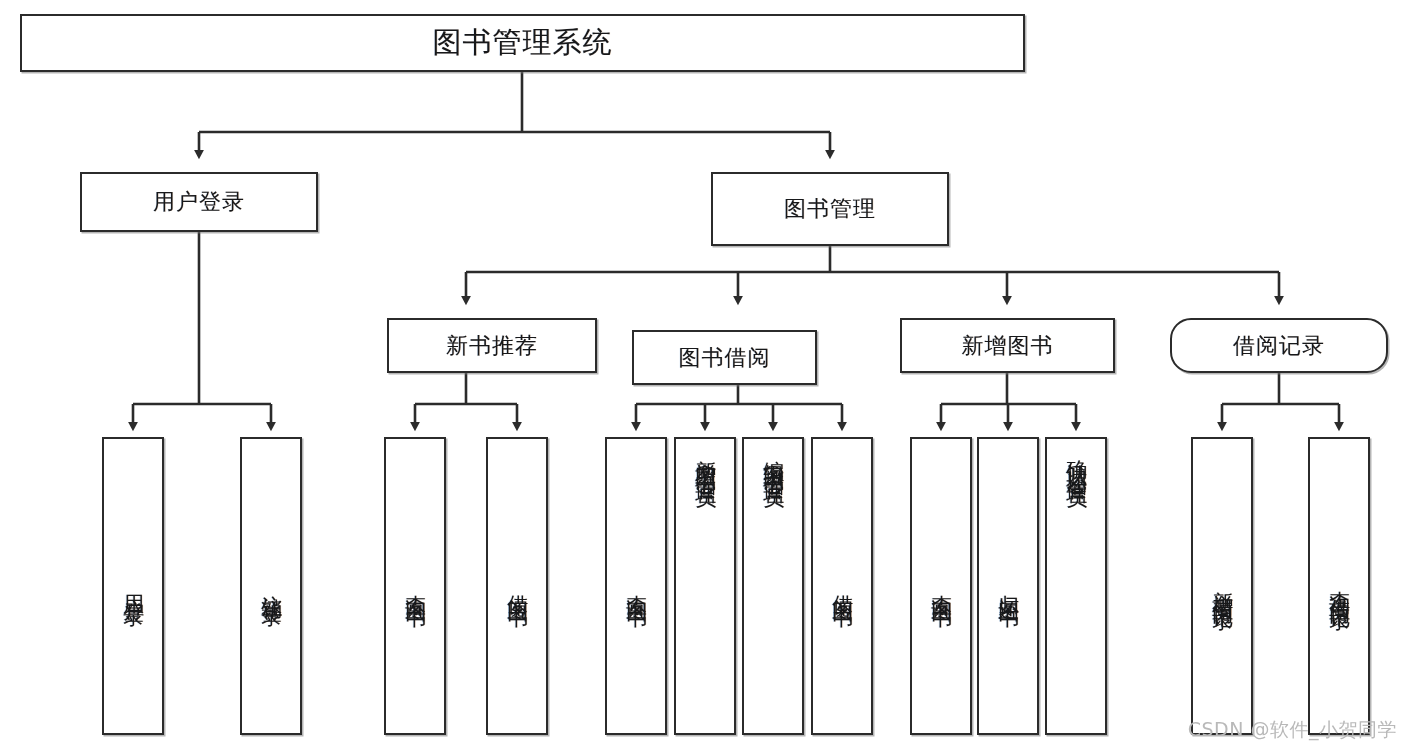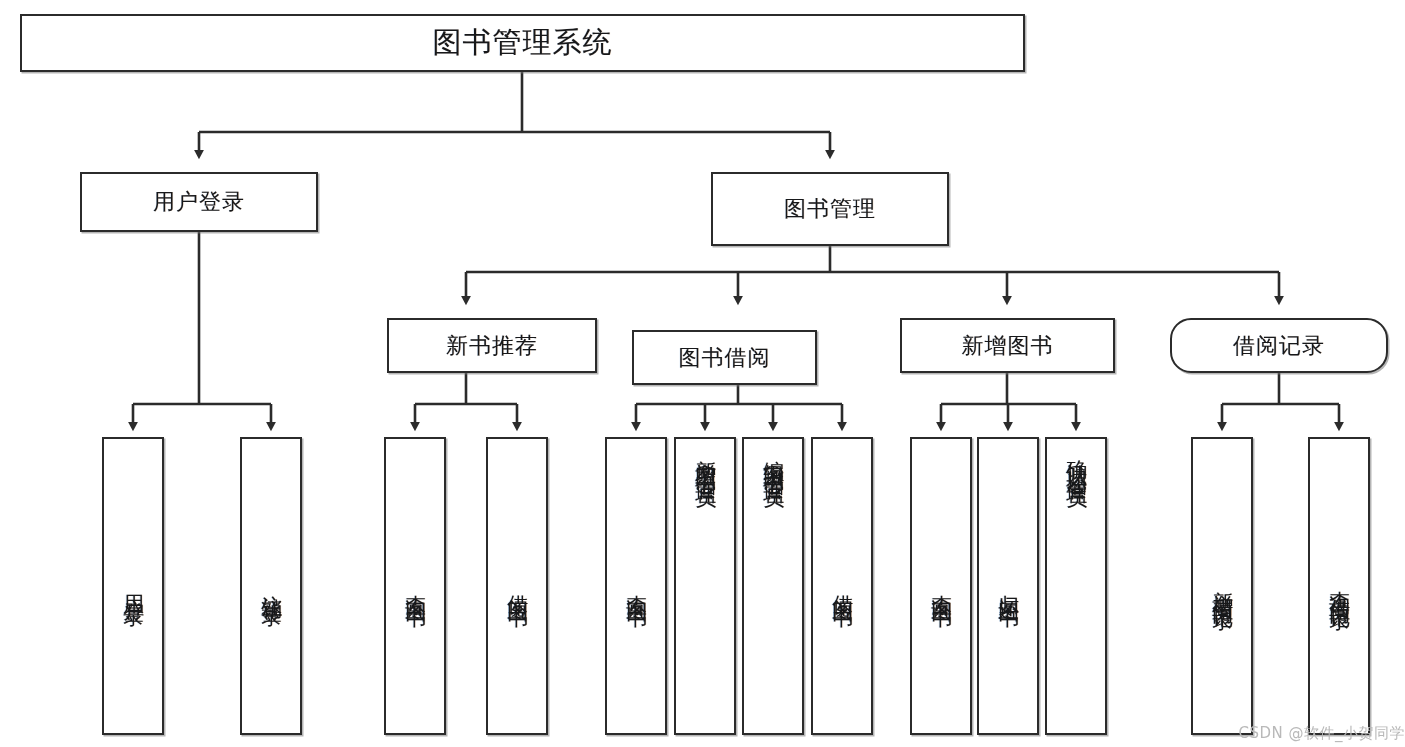--- a/index.html
+++ b/index.html
@@ -63,23 +63,23 @@
     height:auto;
   }
   
   .node.leaf.centered{align-items:center;}
   .node.leaf.topped{align-items:flex-start;}
   .node.leaf.topped .label{margin-top:4px;}
 
   
   #watermark{
     position:absolute;
-    right:0;
+    right:8px;
     bottom:4px;
-    font-size:15px;
+    font-size:19px;
     color:#b9b9b9;
     letter-spacing:.5px;
     white-space:nowrap;
     user-select:none;
   }
 </style>
 </head>
 <body>
 
 <div id="canvas">

